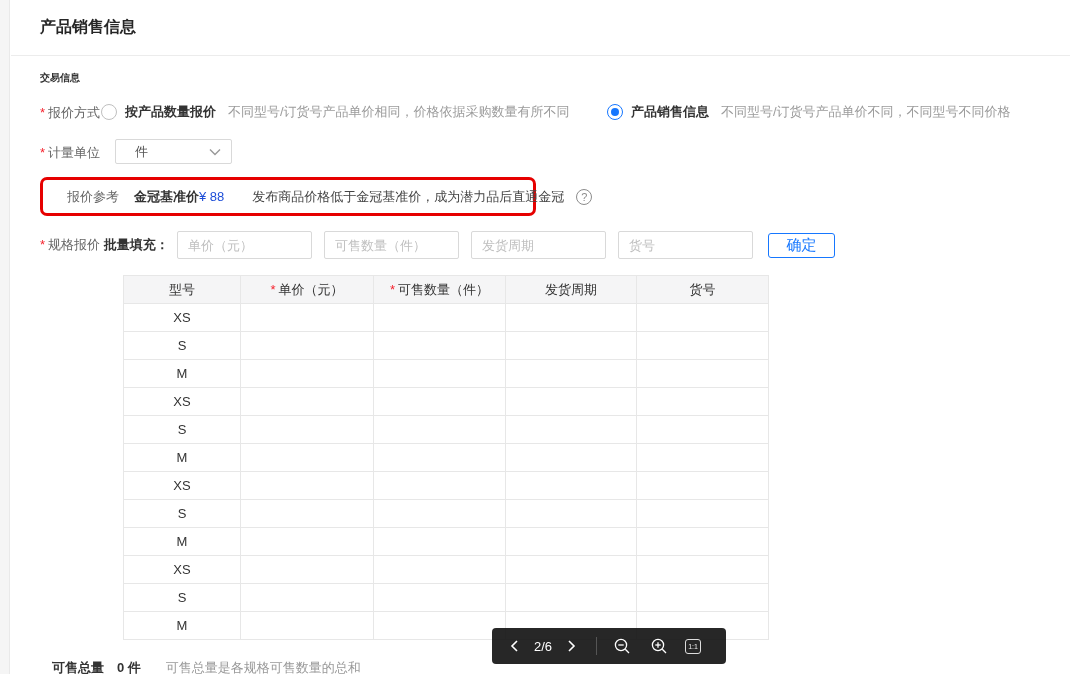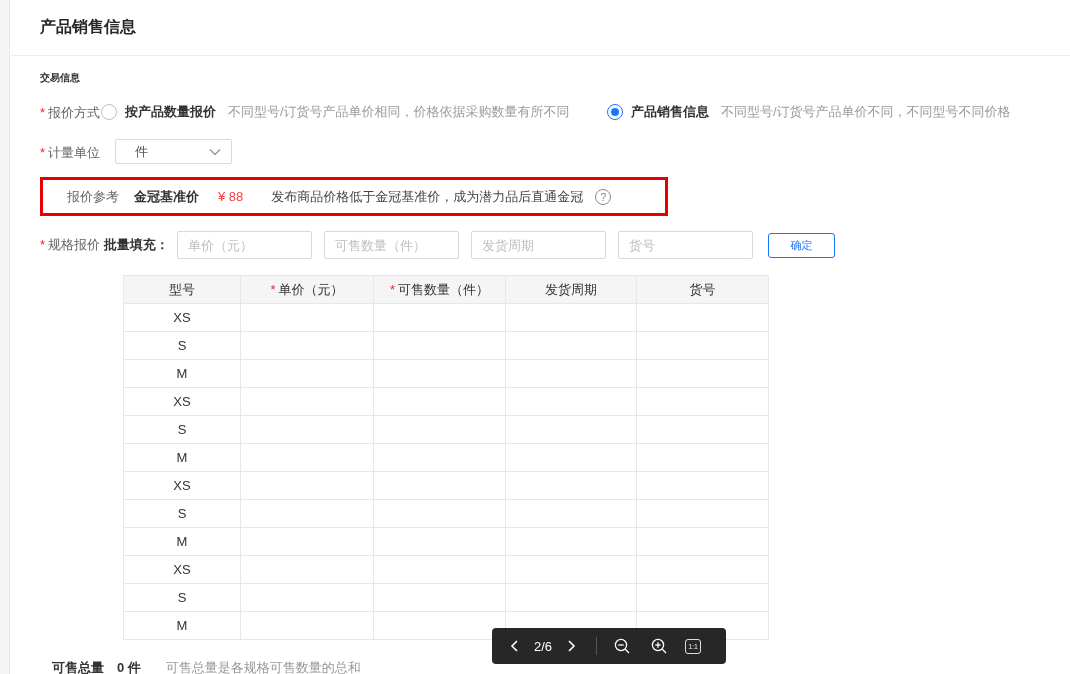--- a/index.html
+++ b/index.html
@@ -27,42 +27,42 @@
   .opt-desc { color:#9b9b9b; margin-left:12px; white-space:nowrap; }
 
   
   .unit-label { position:absolute; left:40px; top:144px; }
   .select { position:absolute; left:115px; top:139px; width:117px; height:25px;
             border:1px solid #d9d9d9; border-radius:2px; background:#fff;
             display:flex; align-items:center; justify-content:space-between;
             padding:0 10px 0 19px; color:#555; cursor:pointer; }
 
   
-  .ref-box { position:absolute; left:40px; top:177px; width:628px; height:39px;
-             border:3px solid #e60000; border-radius:0; background:#fff;
+  .ref-box { position:absolute; left:40px; top:177px; width:496px; height:39px;
+             border:3px solid #e60000; border-radius:7px; background:#fff;
              display:flex; align-items:center; padding:0 16px 0 24px; white-space:nowrap; }
   .ref-label { color:#666; }
   .ref-benchmark { font-weight:700; color:#333; margin-left:15px; }
-  .ref-price { color:#ef4444; margin-left:19px; }
+  .ref-price { color:#1d4ed8; margin-left:0; }
   .ref-desc { color:#444; margin-left:28px; }
   .q-icon { width:16px; height:16px; border:1px solid #8c8c8c; border-radius:50%;
             display:flex; align-items:center; justify-content:center;
             font-size:11px; color:#8c8c8c; margin-left:12px; cursor:pointer; flex:none; }
 
   
   .batch-row { position:absolute; left:40px; top:231px; height:28px; display:flex; align-items:center; }
   .batch-label { width:137px; flex:none; white-space:nowrap; }
   .batch-bold { font-weight:700; color:#333; }
   .batch-input { width:135px; height:28px; border:1px solid #d9d9d9; border-radius:2px;
                  padding:0 10px; font-size:13px; color:#333; margin-left:12px; outline:none;
                  font-family:"Liberation Sans","DejaVu Sans",sans-serif; }
   .batch-input::placeholder { color:#bfbfbf; }
   .batch-input:first-of-type { margin-left:0; }
   .confirm-btn { width:67px; height:25px; margin-left:15px; border:1px solid #1677ff; border-radius:3px;
-                 background:#fff; color:#1677ff; font-size:11px; cursor:pointer;
+                 background:#fff; color:#1677ff; font-size:15px; cursor:pointer;
                  font-family:"Liberation Sans","DejaVu Sans",sans-serif; }
 
   
   .spec-table { position:absolute; left:123px; top:275px; border-collapse:collapse; table-layout:fixed; background:#b91c1c; }
   .spec-table th, .spec-table td { border:1px solid #e7e7e7; text-align:center; font-size:13px; }
   .spec-table th { height:28px; background:#f5f5f6; font-weight:400; color:#333; }
   .spec-table td { height:28px; color:#333; background:#fff; }
 
   
   .viewer-toolbar { position:absolute; left:492px; top:628px; width:234px; height:36px;

